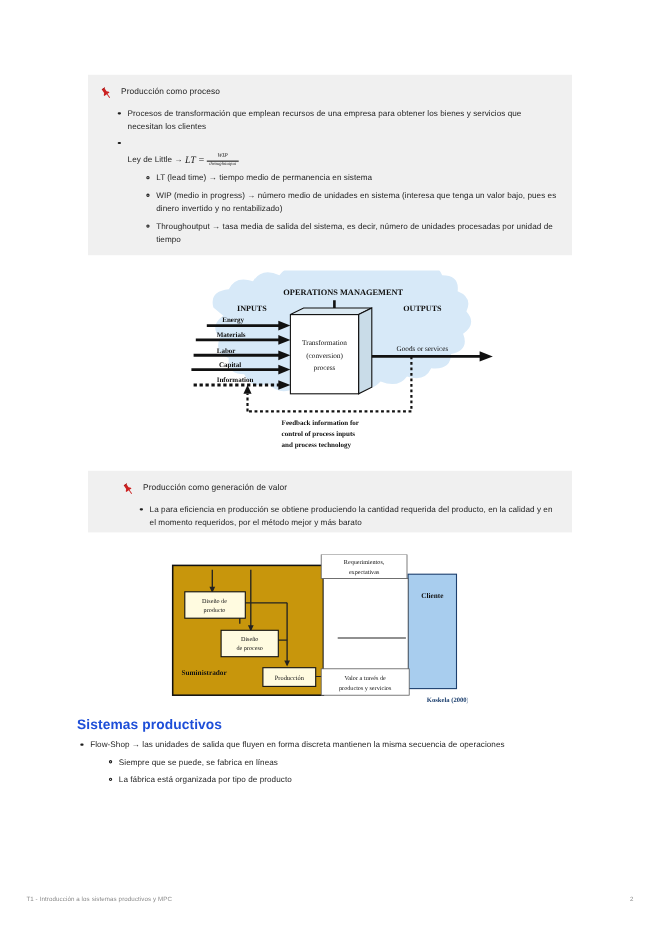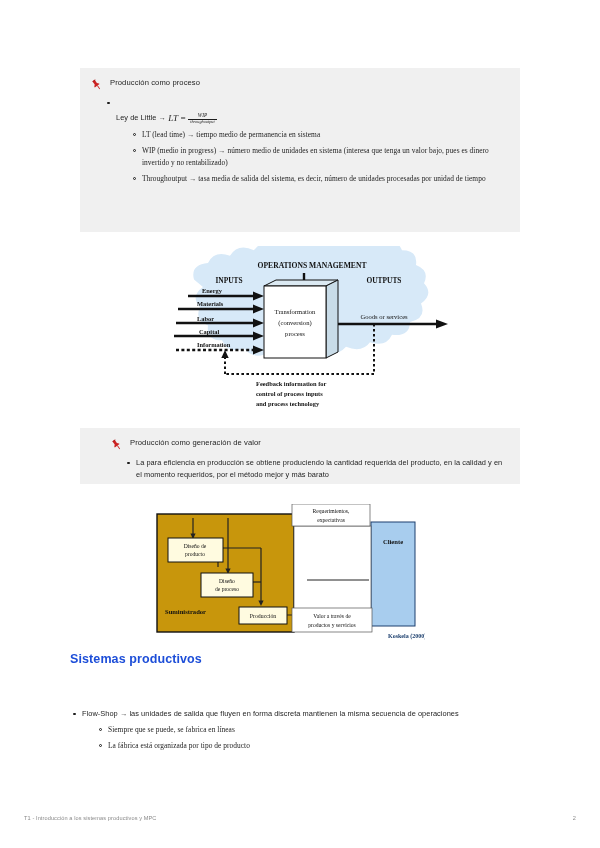--- a/index.html
+++ b/index.html
@@ -71,21 +71,20 @@
     width: 2.6px;
     height: 2.6px;
     border-radius: 50%;
     background: #1d1d1d;
   }
 
   ul.lvl2 {
     margin: 4px 0 0 14px;
     padding: 0 0 0 12px;
     list-style: none;
-    font-family: Liberation Serif, serif;
   }
   ul.lvl2 > li {
     position: relative;
     font-size: 7.4px;
     line-height: 11.5px;
     margin-bottom: 5px;
     letter-spacing: .05px;
   }
   ul.lvl2 > li::before {
     content: "";
@@ -170,20 +169,23 @@
         <g transform="rotate(-35 12 12)">
           <path d="M9.5 2.4 h5.2 l-0.9 1.1 v5.6 l2.6 2.6 v1.5 H6.6 v-1.5 l2.6 -2.6 V3.5 z" fill="#cc2222"></path>
           <rect x="11.3" y="13.0" width="1.4" height="7.2" fill="#cc2222"></rect>
           <path d="M9.3 2.3 h5.6 v1.3 h-5.6 z" fill="#a51b1b"></path>
         </g>
       </svg>
       <span class="note-head-text">Producción como proceso</span>
     </div>
 
     <ul class="lvl1">
+      <li>
+        <span>Procesos de transformación que emplean recursos de una empresa para obtener los bienes y servicios que necesitan los clientes</span>
+      </li>
       <li>
         <span>Ley de Little → </span><span class="math">
             <span>LT</span>
             <span>=</span>
             <span class="frac">
               <span class="num">WIP</span>
               <span class="den">throughoutput</span>
             </span>
           </span>
         <ul class="lvl2">
@@ -339,21 +341,21 @@
         <text x="177" y="114" text-anchor="middle" font-family="'Liberation Serif', serif" font-size="5.6" fill="#111">Valor a través de</text>
         <text x="177" y="123" text-anchor="middle" font-family="'Liberation Serif', serif" font-size="5.6" fill="#111">productos y servicios</text>
       </g>
 
       <text x="233" y="134" font-family="'Liberation Serif', serif" font-weight="bold" font-size="6" fill="#1c3f6e">Koskela (2000)</text>
     </svg>
   </div>
 
   <h2 class="section-heading" style="left:70px; top:652px; margin:0;">Sistemas productivos</h2>
 
-  <div style="position:absolute; left:70px; top:708px; width:450px;">
+  <div style="position:absolute; left:70px; top:671px; width:450px;">
     <ul class="lvl1" style="margin-left:0;">
       <li>
         <span>Flow-Shop → las unidades de salida que fluyen en forma discreta mantienen la misma secuencia de operaciones</span>
         <ul class="lvl2">
           <li><span>Siempre que se puede, se fabrica en líneas</span></li>
           <li><span>La fábrica está organizada por tipo de producto</span></li>
         </ul>
       </li>
     </ul>
   </div>

